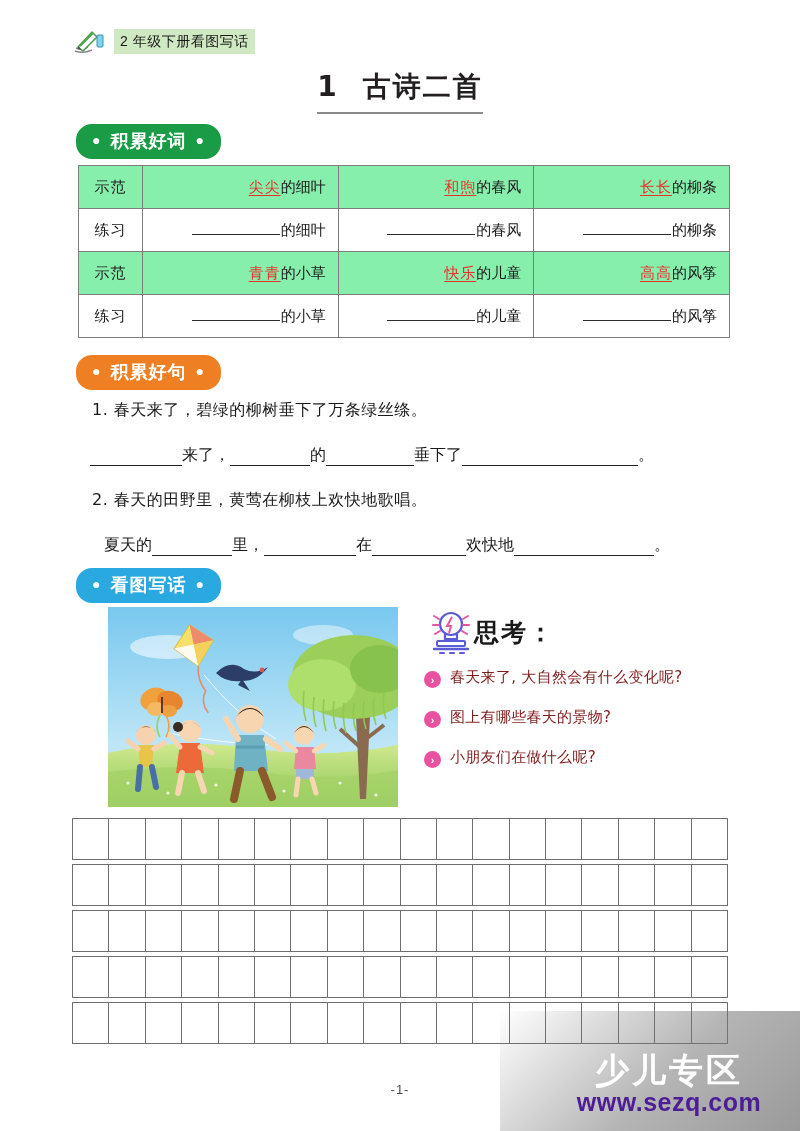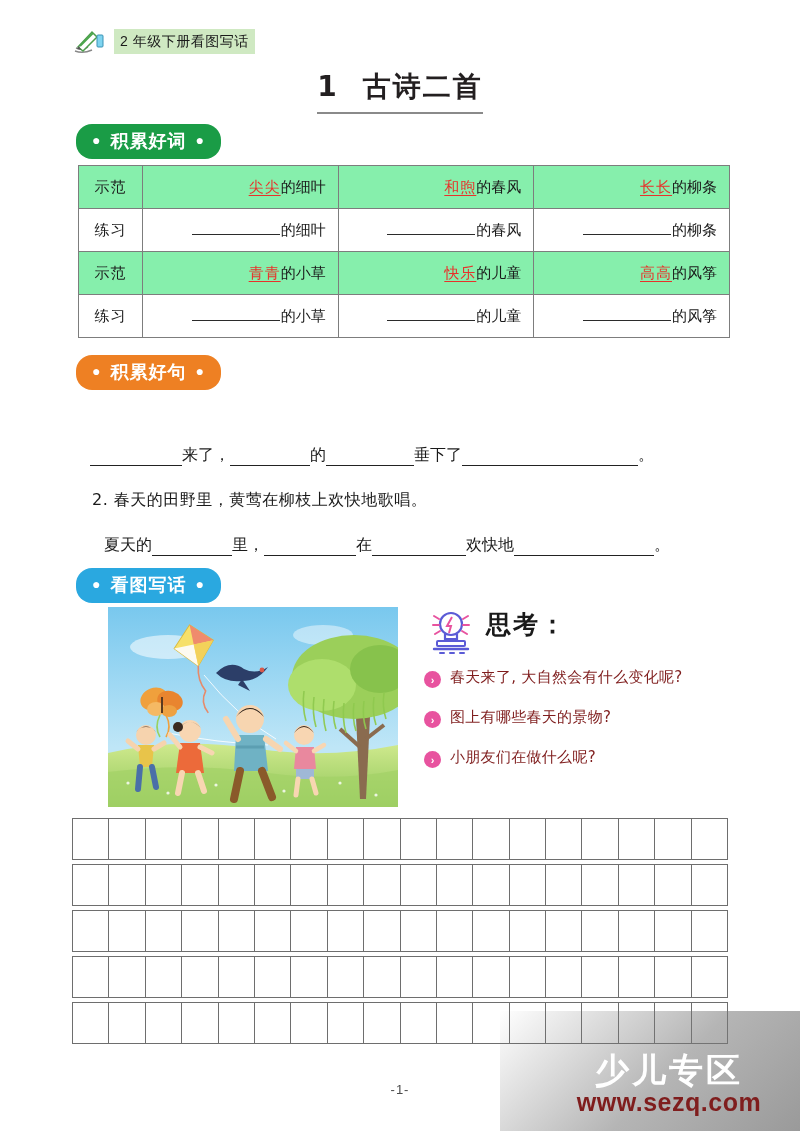--- a/index.html
+++ b/index.html
@@ -85,21 +85,21 @@
 
   
   .illus {
     position: absolute; left: 108px; top: 607px;
     width: 290px; height: 200px; overflow: hidden;
     background: #bfe4f5;
   }
   .illus svg { display: block; width: 290px; height: 200px; }
 
   
-  .think-head { position: absolute; left: 430px; top: 608px; display: flex; gap: 14px; }
+  .think-head { position: absolute; left: 430px; top: 608px; display: flex; align-items: center; gap: 2px; }
   .bulb { width: 42px; height: 48px; display: block; }
   .think-title { font-size: 25px; font-weight: bold; color: #1a1a1a; letter-spacing: 2px;
                  font-family: "DejaVu Sans", "Liberation Sans", sans-serif; }
   .q-list { position: absolute; left: 424px; top: 668px; width: 350px; }
   .q-item { display: flex; align-items: flex-start; gap: 9px; margin-bottom: 20px; }
   .q-arrow { flex: 0 0 auto; width: 17px; height: 17px; border-radius: 50%;
              background: #e8539f; color: #fff; font-size: 11px; font-weight: bold;
              display: flex; align-items: center; justify-content: center; margin-top: 3px; }
   .q-text { font-size: 15px; color: #7f1d1d; line-height: 1.25; letter-spacing: .3px;
             font-family: "DejaVu Sans", "Liberation Sans", sans-serif; }
@@ -110,21 +110,21 @@
               border-top: 1.3px solid #6e6e6e; border-bottom: 1.3px solid #6e6e6e;
               border-left: 1.3px solid #6e6e6e; }
   .grid-cell { flex: 1 1 auto; border-right: 1.3px solid #6e6e6e; height: 100%; }
 
   
   .page-num { position: absolute; left: 0; top: 1082px; width: 800px; text-align: center;
               font-size: 13px; color: #4a4a4a; letter-spacing: 1px; }
   .watermark { position: absolute; right: 16px; bottom: 14px; width: 230px; text-align: center; }
   .wm-cn { font-size: 34px; font-weight: bold; color: #ffffff; letter-spacing: 3px; line-height: 1.05;
            font-family: "DejaVu Sans", "Liberation Sans", sans-serif; }
-  .wm-url { font-size: 25px; font-weight: bold; color: #7f1d1d; letter-spacing: .5px; line-height: 1.15;
+  .wm-url { font-size: 25px; font-weight: bold; color: #4c1d95; letter-spacing: .5px; line-height: 1.15;
             font-family: "Liberation Sans", sans-serif; }
   .wm-shade { position: absolute; right: 0; bottom: 0; width: 300px; height: 120px;
               background: linear-gradient(135deg, rgba(255,255,255,0) 0%, rgba(120,120,120,.55) 55%, rgba(120,120,120,.75) 100%);
               pointer-events: none; }
 </style>
 </head>
 <body>
 
 <div class="page">
 
@@ -202,20 +202,21 @@
       </tr>
     </tbody>
   </table>
 
   <div class="pill pill-orange">
     <span class="dot">●</span>
     <span>积累好句</span>
     <span class="dot">●</span>
   </div>
 
+  <div class="sent sent-1"><span>1.</span> <span>春天来了，碧绿的柳树垂下了万条绿丝绦。</span></div>
   <div class="fill fill-1"><span class="u" style="width:92px"></span><span>来了，</span><span class="u" style="width:80px"></span><span>的</span><span class="u" style="width:88px"></span><span>垂下了</span><span class="u" style="width:176px"></span><span>。</span></div>
 
   <div class="sent sent-2"><span>2.</span> <span>春天的田野里，黄莺在柳枝上欢快地歌唱。</span></div>
   <div class="fill fill-2"><span>夏天的</span><span class="u" style="width:80px"></span><span>里，</span><span class="u" style="width:92px"></span><span>在</span><span class="u" style="width:94px"></span><span>欢快地</span><span class="u" style="width:140px"></span><span>。</span></div>
 
   <div class="pill pill-blue">
     <span class="dot">●</span>
     <span>看图写话</span>
     <span class="dot">●</span>
   </div>

